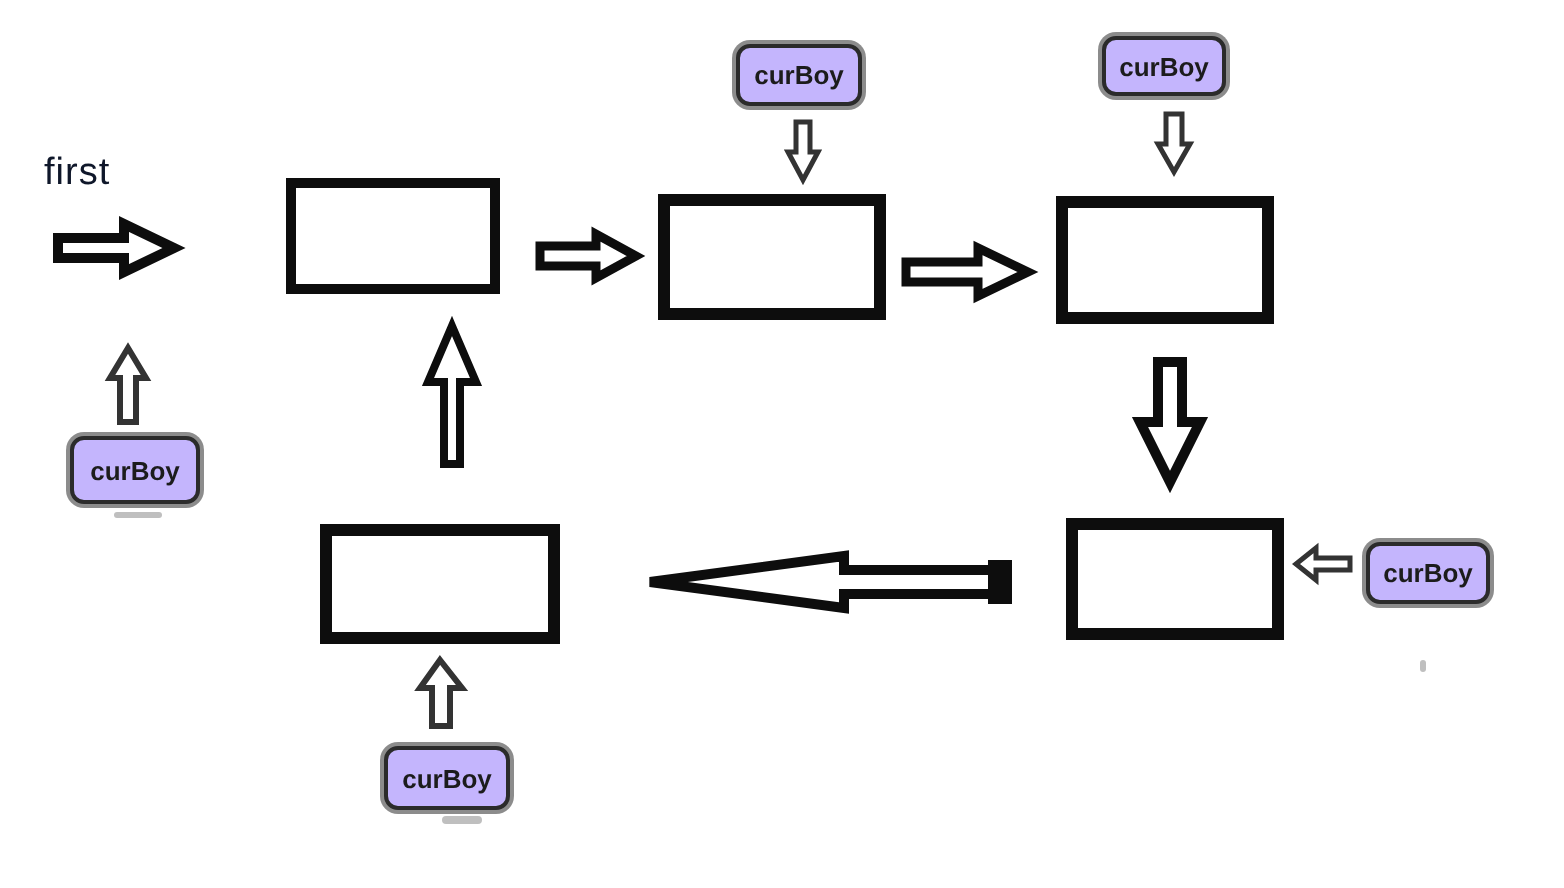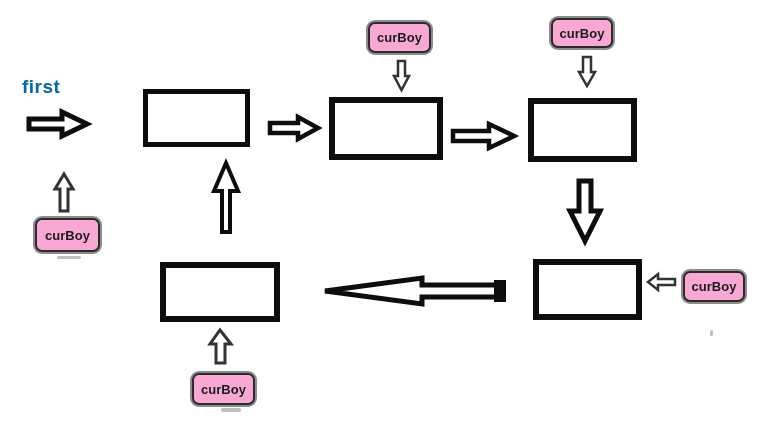--- a/index.html
+++ b/index.html
@@ -12,36 +12,36 @@
     height: 444px;
     background: #ffffff;
     overflow: hidden;
   }
 
   .abs { position: absolute; }
 
   .first-label {
     left: 22px; top: 76px;
     font-size: 19px;
-    font-weight: bold;
-    color: #0369a1;
+    font-weight: normal;
+    color: #0f172a;
     letter-spacing: 0.5px;
   }
 
   .node {
     border: 6px solid #0d0d0d;
     background: #ffffff;
   }
   .node.thin { border-width: 5px; }
 
   .ptr-box {
     border: 2px solid #2b2b2b;
     box-shadow: 0 0 0 2px rgba(45,45,45,0.55);
     border-radius: 7px;
-    background: #f9a8d4;
+    background: #c4b5fd;
     display: flex;
     align-items: center;
     justify-content: center;
     font-size: 13px;
     font-weight: bold;
     color: #1c1c1c;
   }
 
   svg { display: block; overflow: visible; }
   .ink {

